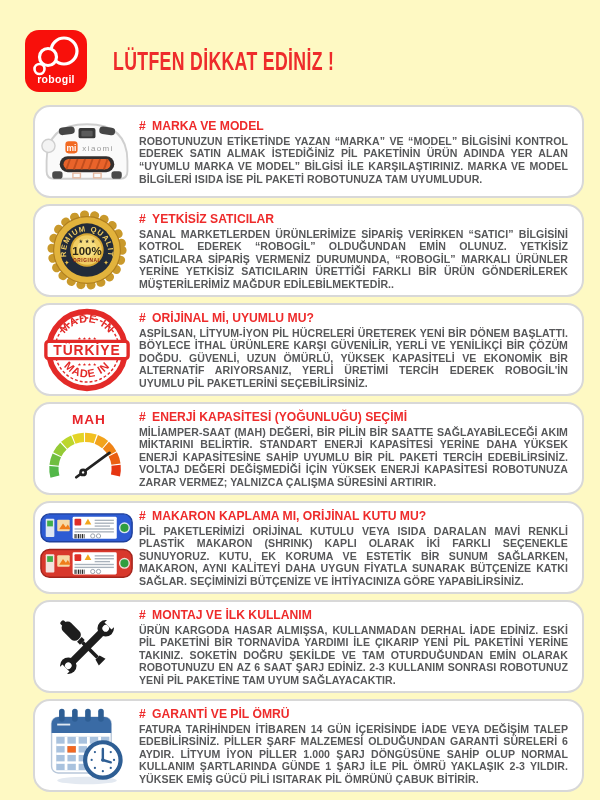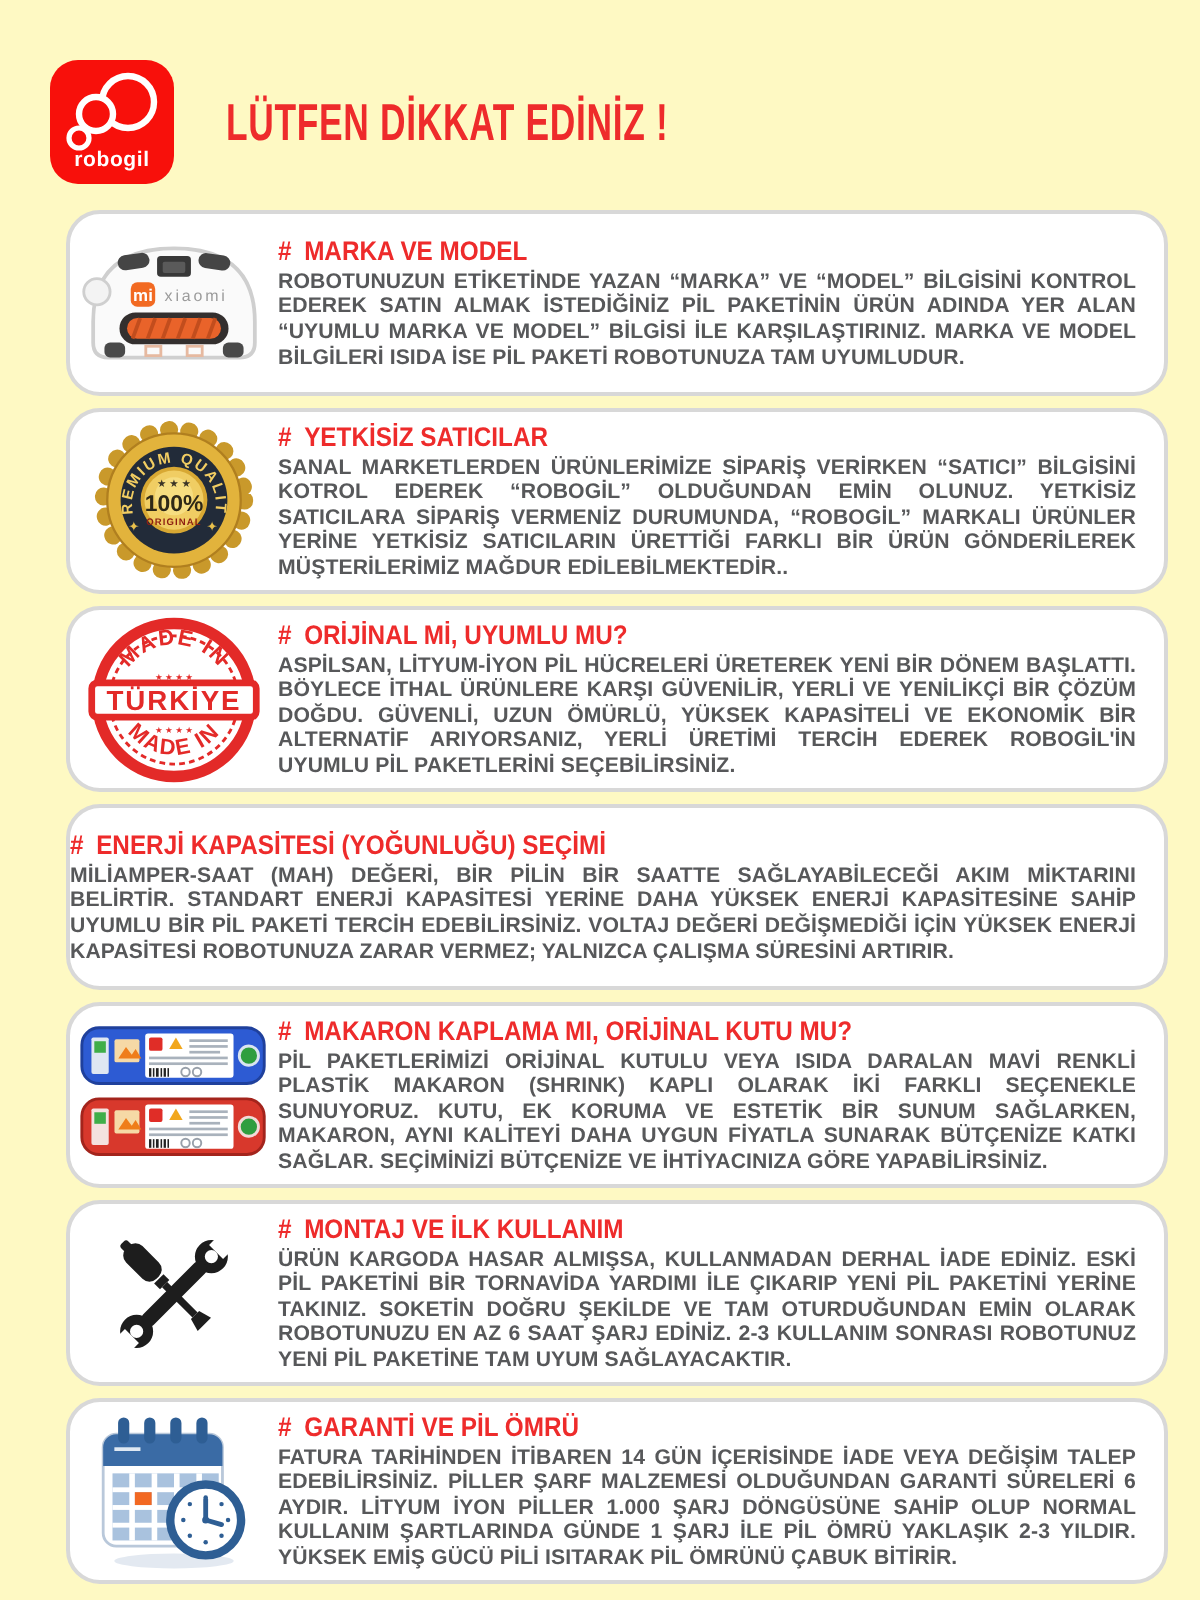--- a/index.html
+++ b/index.html
@@ -112,20 +112,40 @@
           </text>
         </svg>
       </div>
       <div class="text-col">
         <h2 class="heading"><span class="hash">#</span><span>ORİJİNAL Mİ, UYUMLU MU?</span></h2>
         <p class="body">ASPİLSAN, LİTYUM-İYON PİL HÜCRELERİ ÜRETEREK YENİ BİR DÖNEM BAŞLATTI. BÖYLECE İTHAL ÜRÜNLERE KARŞI GÜVENİLİR, YERLİ VE YENİLİKÇİ BİR ÇÖZÜM DOĞDU. GÜVENLİ, UZUN ÖMÜRLÜ, YÜKSEK KAPASİTELİ VE EKONOMİK BİR ALTERNATİF ARIYORSANIZ, YERLİ ÜRETİMİ TERCİH EDEREK ROBOGİL'İN UYUMLU PİL PAKETLERİNİ SEÇEBİLİRSİNİZ.</p>
       </div>
     </section>
 
     <section class="card">
+      <div class="icon-col">
+        <svg width="86" height="78" viewBox="0 0 88 80">
+          <text x="46" y="14" text-anchor="middle" font-size="14" font-weight="bold" fill="#e8262b" letter-spacing="1">MAH</text>
+          <g fill="none" stroke-width="9.5">
+            <path d="M11.1 68.3 A32 32 0 0 1 10.1 57.8" stroke="#53b748"></path>
+            <path d="M10.2 56.7 A32 32 0 0 1 13.0 46.5" stroke="#6fbe3f"></path>
+            <path d="M13.5 45.5 A32 32 0 0 1 19.8 37.0" stroke="#94ca36"></path>
+            <path d="M20.6 36.2 A32 32 0 0 1 29.5 30.5" stroke="#bcd62c"></path>
+            <path d="M30.5 30.1 A32 32 0 0 1 40.9 28.0" stroke="#e4d426"></path>
+            <path d="M42 28 A32 32 0 0 1 52.4 29.7" stroke="#f2c021"></path>
+            <path d="M53.5 30.1 A32 32 0 0 1 62.6 35.5" stroke="#f2a31c"></path>
+            <path d="M63.4 36.2 A32 32 0 0 1 70.0 44.5" stroke="#ef8316"></path>
+            <path d="M70.5 45.5 A32 32 0 0 1 73.7 55.5" stroke="#ea5f12"></path>
+            <path d="M73.8 56.7 A32 32 0 0 1 73.2 67.2" stroke="#e63611"></path>
+          </g>
+          <line x1="33" y1="69" x2="67" y2="44" stroke="#222222" stroke-width="2.8" stroke-linecap="round"></line>
+          <circle cx="40" cy="64" r="4" fill="#222222"></circle>
+          <circle cx="40" cy="64" r="1.2" fill="#ffffff"></circle>
+        </svg>
+      </div>
       <div class="text-col">
         <h2 class="heading"><span class="hash">#</span><span>ENERJİ KAPASİTESİ (YOĞUNLUĞU) SEÇİMİ</span></h2>
         <p class="body">MİLİAMPER-SAAT (MAH) DEĞERİ, BİR PİLİN BİR SAATTE SAĞLAYABİLECEĞİ AKIM MİKTARINI BELİRTİR. STANDART ENERJİ KAPASİTESİ YERİNE DAHA YÜKSEK ENERJİ KAPASİTESİNE SAHİP UYUMLU BİR PİL PAKETİ TERCİH EDEBİLİRSİNİZ. VOLTAJ DEĞERİ DEĞİŞMEDİĞİ İÇİN YÜKSEK ENERJİ KAPASİTESİ ROBOTUNUZA ZARAR VERMEZ; YALNIZCA ÇALIŞMA SÜRESİNİ ARTIRIR.</p>
       </div>
     </section>
 
     <section class="card">
       <div class="icon-col">
         <svg width="96" height="77" viewBox="0 0 100 80">
           <g>

